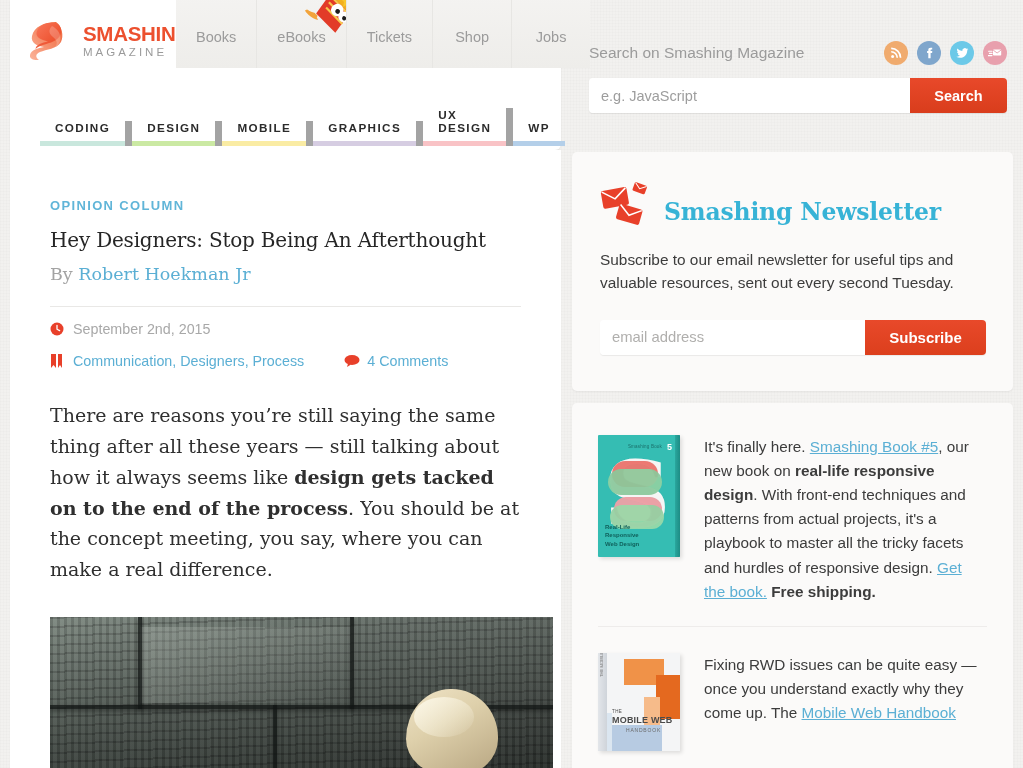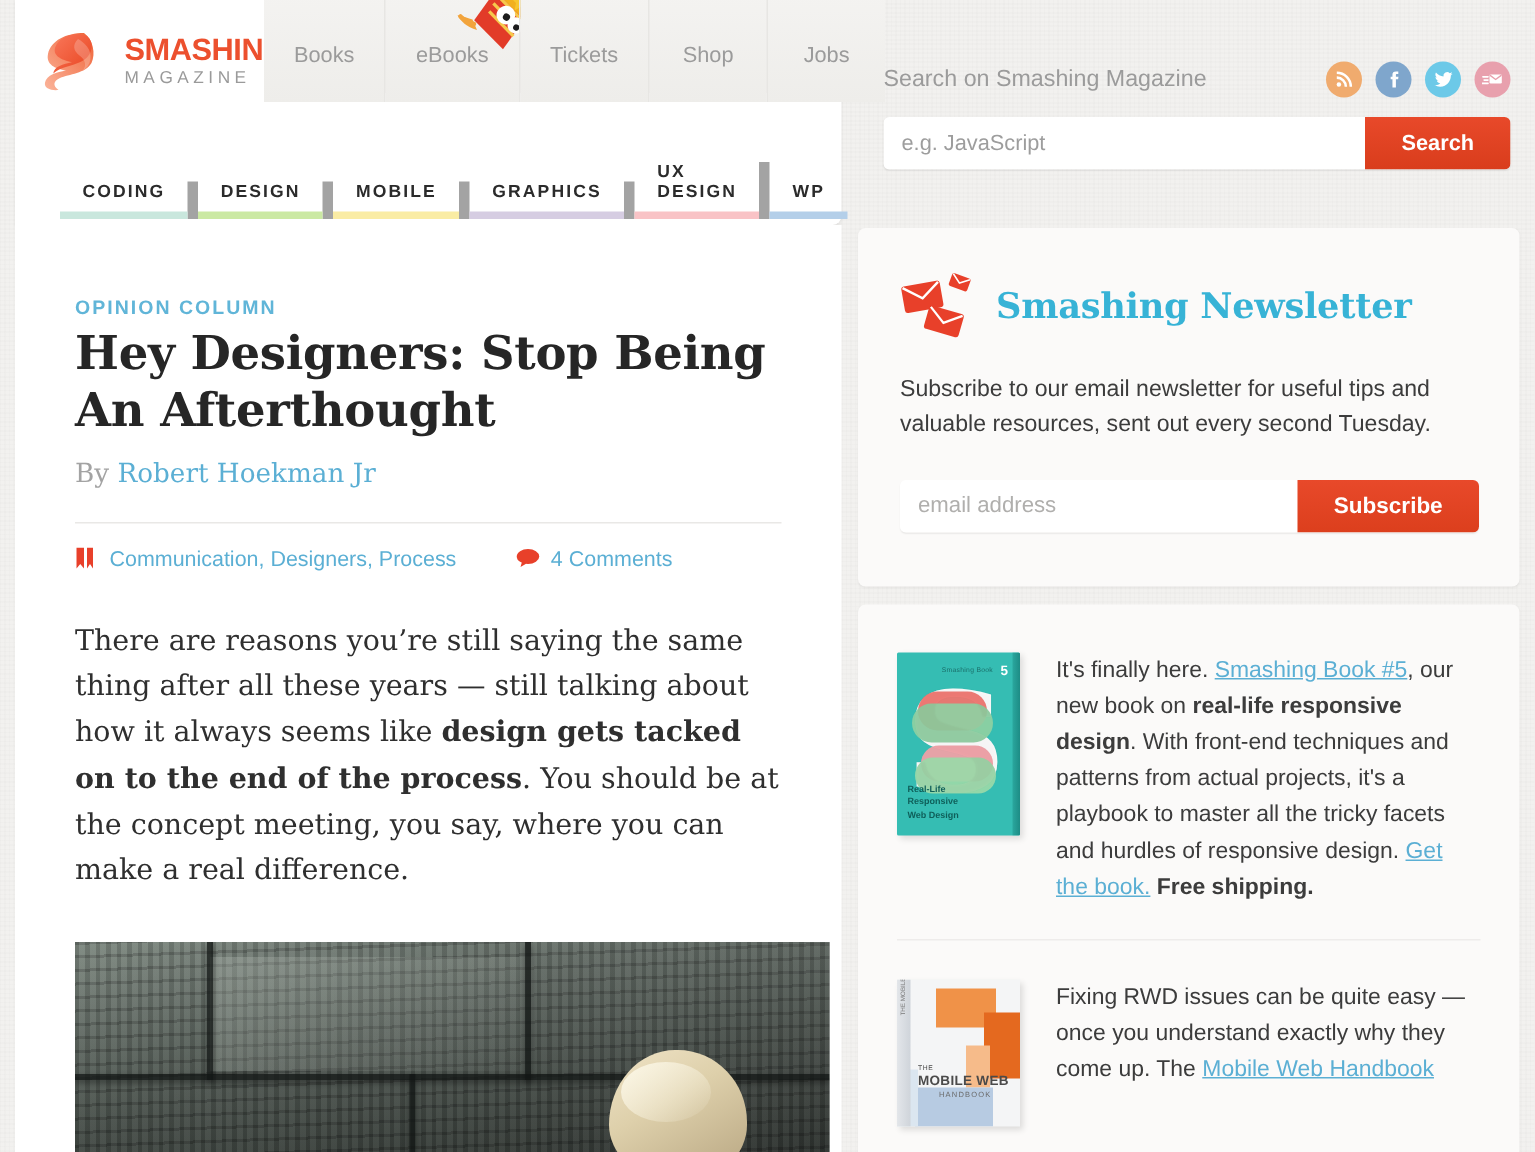--- a/index.html
+++ b/index.html
@@ -130,23 +130,23 @@
     position: absolute; left: 10px; top: 150px; width: 551px; height: 618px;
     background: #ffffff;
   }
   #article-inner { padding: 46px 40px 0 40px; }
   #kicker {
     font-size: 13px; font-weight: bold; letter-spacing: 1.35px;
     color: #60b5d8; text-transform: uppercase; cursor: pointer;
     text-decoration: none; display: inline-block;
   }
   #article-title {
-    margin-top: 4px;
+    margin-top: 14px;
     font-family: "DejaVu Serif", serif;
-    font-size: 31px; line-height: 1.22; font-weight: bold;
+    font-size: 20px; line-height: 1.22; font-weight: normal;
     color: #262626; letter-spacing: -0.2px;
   }
   #byline {
     margin-top: 12px;
     font-family: "DejaVu Serif", serif;
     font-size: 17.5px; color: #a3a3a3;
   }
   #byline a { color: #5bafd4; text-decoration: none; cursor: pointer; }
   #meta-divider {
     margin-top: 22px; height: 1px; background: #e9e8e6; width: 100%;
@@ -212,21 +212,21 @@
 
   
   #sidebar { position: absolute; left: 572px; top: 152px; width: 441px; }
   .side-card {
     background: #fbfaf9;
     border-radius: 5px;
     box-shadow: 0 1px 2px rgba(0,0,0,0.055);
     position: relative;
   }
   #newsletter-card { padding: 30px 28px 36px 28px; min-height: 236px; }
-  #newsletter-head { display: flex; align-items: center; gap: 12px; }
+  #newsletter-head { display: flex; align-items: flex-end; gap: 12px; }
   #envelopes { width: 52px; height: 44px; position: relative; flex: none; }
   #newsletter-title {
     font-family: "DejaVu Serif", serif;
     font-size: 23.5px; font-weight: bold; color: #37b3d6;
     letter-spacing: -0.2px;
   }
   #newsletter-desc {
     margin-top: 22px; font-size: 15.4px; line-height: 1.52; color: #3c3c3c;
     max-width: 372px;
   }
@@ -432,20 +432,29 @@
 
     <h1 id="article-title">Hey Designers: Stop Being An Afterthought</h1>
 
     <div id="byline">
       <span>By</span>
       <a href="#">Robert Hoekman Jr</a>
     </div>
 
     <div id="meta-divider"></div>
 
+    <div id="date-row">
+      <span class="meta-icon">
+        <svg width="14" height="14" viewBox="0 0 14 14">
+          <circle cx="7" cy="7" r="6.5" fill="#e8402a"></circle>
+          <path d="M7 3.3 V7.2 L9.6 8.6" stroke="#fff" stroke-width="1.3" fill="none" stroke-linecap="round"></path>
+        </svg>
+      </span>
+      <span>September 2nd, 2015</span>
+    </div>
 
     <div id="tag-row">
       <span id="tags-group">
         <span class="meta-icon">
           <svg width="14" height="15" viewBox="0 0 14 15">
             <path d="M1 0 h5 v14 l-2.5-3 L1 14 Z" fill="#e8402a"></path>
             <path d="M8 0 h4 v14 l-2 -3 l-2 3 Z" fill="#e8402a"></path>
           </svg>
         </span>
         <a href="#">Communication, Designers, Process</a>

